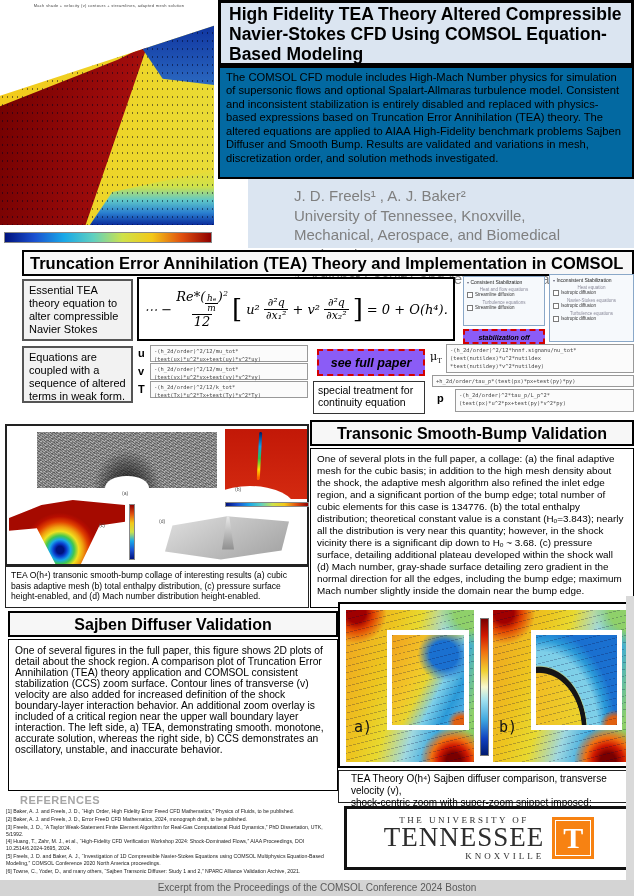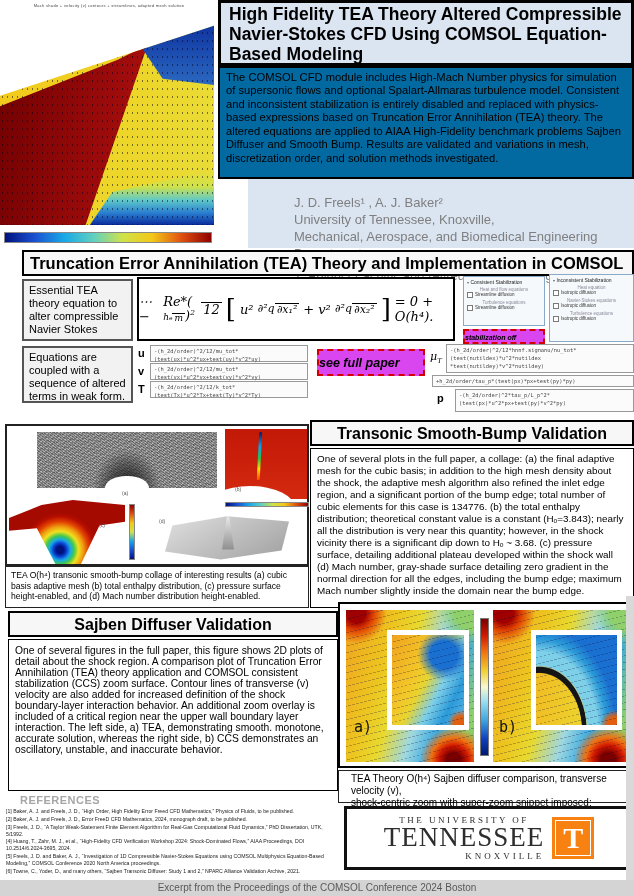--- a/index.html
+++ b/index.html
@@ -4,43 +4,43 @@
 <style>
   html,body{margin:0;padding:0}
   body{width:634px;height:896px;background:#fff;font-family:"Liberation Sans",sans-serif;color:#000;overflow:hidden}
   #poster{position:relative;width:634px;height:637px;background:#fff}
   .abs{position:absolute}
   .pre{white-space:pre-line}
 
   
   .title-box{background:#dbe5f1;border:3px solid #000;box-sizing:border-box;padding:2px 8px;font-size:17.5px;font-weight:bold;line-height:1.14}
   .abstract-box{background:#0369a1;border:2px solid #000;box-sizing:border-box;padding:3px 6px;font-size:11.2px;line-height:1.2}
-  .authors-box{background:#dbe5f1;box-sizing:border-box;padding:16px 6px 0 46px;font-size:13px;line-height:1.3;color:#7f7f7f}
+  .authors-box{background:#dbe5f1;box-sizing:border-box;padding:7px 6px 0 46px;font-size:15px;line-height:1.3;color:#7f7f7f}
 
   
   .hero-caption{font-size:4px;color:#444;text-align:center;width:100%;letter-spacing:.3px}
   .hero-plot{clip-path:polygon(0 39%,100% 6%,100% 100%,0 100%);background:linear-gradient(105deg,#f3c818,#edd62a 60%,#e8dd3a)}
   .hero-blue{clip-path:polygon(66% 16%,100% 5%,100% 34%,76% 31%);background:linear-gradient(to bottom,#0a2a9a,#3f8fd8 55%,#9fd8ef)}
   .hero-red{clip-path:polygon(0 44%,55% 22%,69% 15%,40% 100%,0 100%);background:linear-gradient(100deg,#6e0000,#a00c0c 55%,#c43a10)}
   .hero-stream{clip-path:polygon(0 100%,18% 40%,100% 0,100% 100%);background:linear-gradient(to bottom,rgba(232,221,58,0),#cfe24a 30%,#5fc8c8 55%,#2a7fd0 78%,#0a2a9a)}
   .dots{background-image:radial-gradient(circle,rgba(0,0,30,.5) .6px,transparent .8px);background-size:5px 8px}
   .jet-h{background:linear-gradient(to right,#00127e,#1a50d0,#18a8e8,#5fd0c0,#cfe24a,#f3c818,#e05010,#8f0000);border:.5px solid #888}
   .jet-v{background:linear-gradient(to bottom,#8f0000,#e05010,#f3c818,#cfe24a,#18a8e8,#1a50d0,#00127e);border:.5px solid #888}
 
   
   .sec-hdr{border:2px solid #000;background:#f7f7f7;box-sizing:border-box;font-weight:bold}
   .note-box{border:2px solid #555;background:#f2f2f2;box-sizing:border-box;padding:3px 5px;font-size:11px;line-height:1.18}
   .eq-box{border:2px solid #000;background:#fff;box-sizing:border-box;display:flex;align-items:center;justify-content:center;font-family:"DejaVu Serif",serif;font-style:italic;font-size:13px;gap:4px}
-  .frac{display:inline-flex;flex-direction:row;align-items:center;line-height:1.05}
+  .frac{display:inline-flex;flex-direction:column;align-items:center;line-height:1.05}
   .frac .den{border-top:1px solid #000;padding:0 2px}
   .frac.mini{font-size:9px}
   .brk{font-size:26px;font-style:normal;font-weight:200}
   .code{font-family:"DejaVu Sans Mono",monospace;font-size:5.4px;line-height:1.5;color:#4a4a4a;border:1px solid #999;background:#fbfbfb;box-sizing:border-box;padding:1px 3px;white-space:pre-line}
   .varlab{font-size:11px;font-weight:bold}
-  .dashred{border:2px dashed #d40000;background:#d946ef;box-sizing:border-box;}
+  .dashred{border:2px dashed #d40000;background:#8b5cf6;box-sizing:border-box;text-align:center}
 
   
   .cpanel{border:1px solid #8aa8c8;background:#f6f9fc;box-sizing:border-box;font-size:4.5px;color:#333;padding:2px 3px}
   .cpanel .ptitle{font-size:5px;color:#222;margin-bottom:1px}
   .cpanel .gl{color:#8a8a9a;text-align:center;margin-top:2px}
   .cbx{display:inline-block;width:4px;height:4px;border:.5px solid #7a7a7a;background:#fff;vertical-align:middle;margin-right:2px}
   .tri{font-size:4px;color:#667}
 
   
   .collage{border:2px solid #222;background:#fff;box-sizing:border-box}
@@ -180,27 +180,28 @@
   <div class="abs varlab" style="left:138px;top:365px">v</div>
   <div class="abs code" style="left:150px;top:363px;width:158px;height:17px">-(h_2d/order)^2/12/mu_tot*
 (test(vx)*u^2*vx+test(vy)*v^2*vy)</div>
   <div class="abs varlab" style="left:138px;top:383px">T</div>
   <div class="abs code" style="left:150px;top:381px;width:158px;height:17px">-(h_2d/order)^2/12/k_tot*
 (test(Tx)*u^2*Tx+test(Ty)*v^2*Ty)</div>
 
   <div class="abs dashred" style="left:317px;top:349px;width:108px;height:27px;font-size:12.5px;font-weight:bold;font-style:italic;line-height:25px">
     <span>see full paper</span>
   </div>
-  <div class="abs" style="left:430px;top:350px;font-family:'DejaVu Serif',serif;font-style:italic;font-size:11px">
+  <div class="abs" style="left:430px;top:350px;font-family:'DejaVu Serif',serif;font-size:11px">
     <span>μ</span><sub style="font-size:7px">T</sub>
   </div>
   <div class="abs code" style="left:446px;top:344px;width:188px;height:29px">-(h_2d/order)^2/12*hnnf.signanu/nu_tot*
 (test(nutildex)*u^2*nutildex
 *test(nutildey)*v^2*nutildey)</div>
 
+  <div class="abs" style="left:313px;top:381px;width:112px;height:33px;border:1.5px solid #333;box-sizing:border-box;padding:2px 4px;font-size:10.5px;line-height:1.15;background:#fff">special treatment for continuity equation</div>
   <div class="abs code" style="left:432px;top:375px;width:202px;height:12px">+h_2d/order/tau_p*(test(px)*px+test(py)*py)</div>
   <div class="abs varlab" style="left:437px;top:392px">p</div>
   <div class="abs code" style="left:455px;top:389px;width:179px;height:23px">-(h_2d/order)^2*tau_p/L_p^2*
 (test(px)*u^2*px+test(py)*v^2*py)</div>
 
   <div class="abs collage" style="left:5px;top:424px;width:304px;height:142px">
 
     <div class="abs speckle" style="left:30px;top:6px;width:180px;height:56px">
       <div class="abs funnel-dark" style="inset:0"></div>
       <div class="abs bumpwhite" style="left:38%;bottom:0;width:24%;height:22%"></div>

